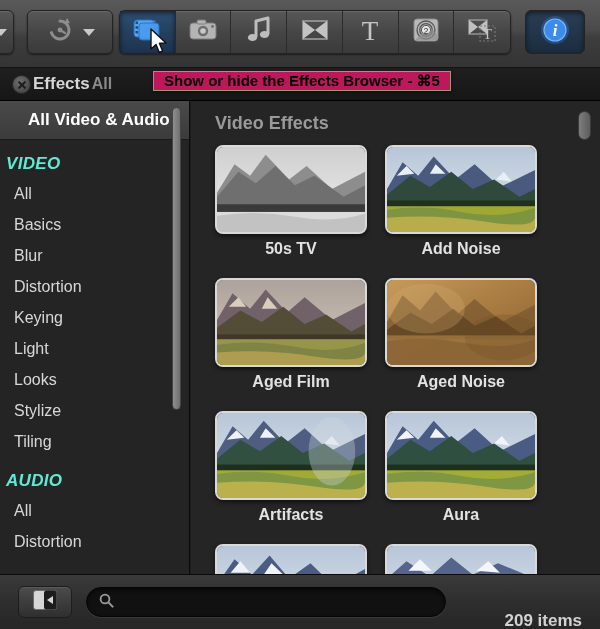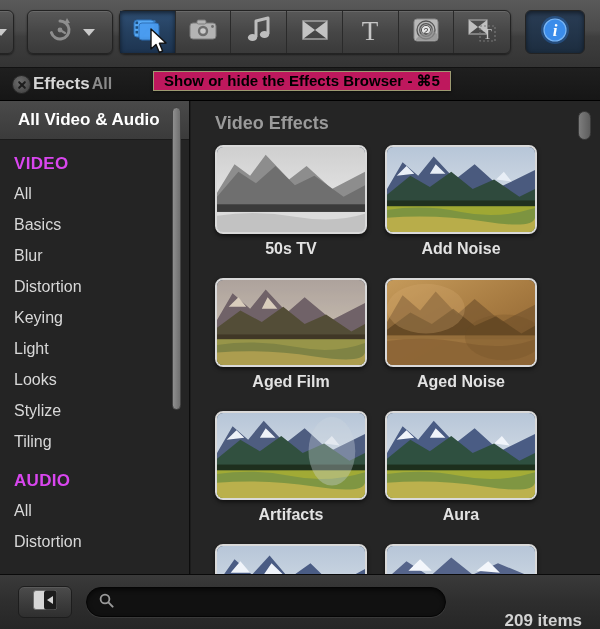--- a/index.html
+++ b/index.html
@@ -87,28 +87,28 @@
 
   
   .body { position: absolute; left: 0; top: 101px; width: 600px; height: 473px; background: #1c1c1c; }
 
   
   .sidebar {
     position: absolute; left: 0; top: 0; width: 190px; height: 473px;
     background: #242424; border-right: 1px solid #0c0c0c; overflow: hidden;
   }
   .side-sel {
-    height: 39px; display: flex; align-items: center; padding-left: 18px;
+    height: 39px; display: flex; align-items: center; padding-left: 28px;
     background: linear-gradient(180deg,#4a4a4a 0%,#3b3b3b 100%);
     color: #fff; font-size: 17px; font-weight: bold;
     border-bottom: 1px solid #1b1b1b;
   }
   .side-group {
-    padding: 14px 0 4px 14px; color: #d946ef;
-    font-size: 17px; font-weight: bold; letter-spacing: .3px;
+    padding: 14px 0 4px 6px; color: #5eead4;
+    font-size: 17px; font-weight: bold; letter-spacing: .3px; font-style: italic;
   }
   .side-item {
     height: 31px; display: flex; align-items: center; padding-left: 14px;
     color: #d8d8d8; font-size: 16px;
   }
   .sb-track {
     position: absolute; right: 4px; top: 4px; width: 10px; height: 465px;
   }
   .sb-thumb {
     position: absolute; right: 4px; width: 9px; border-radius: 5px;

